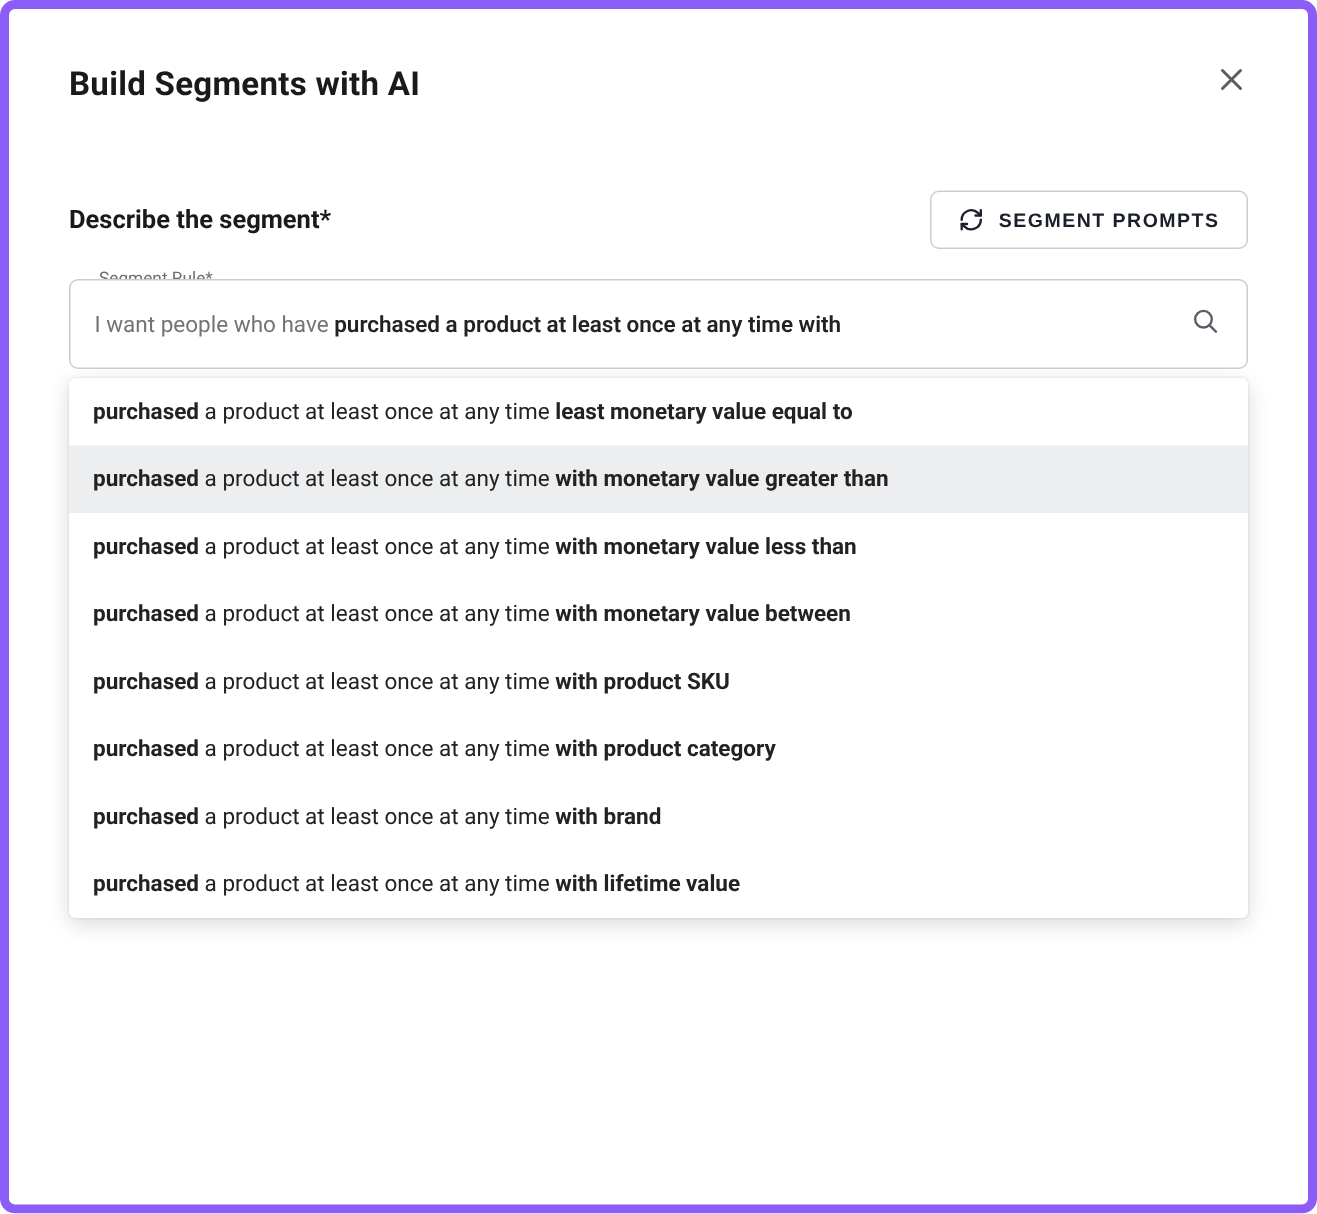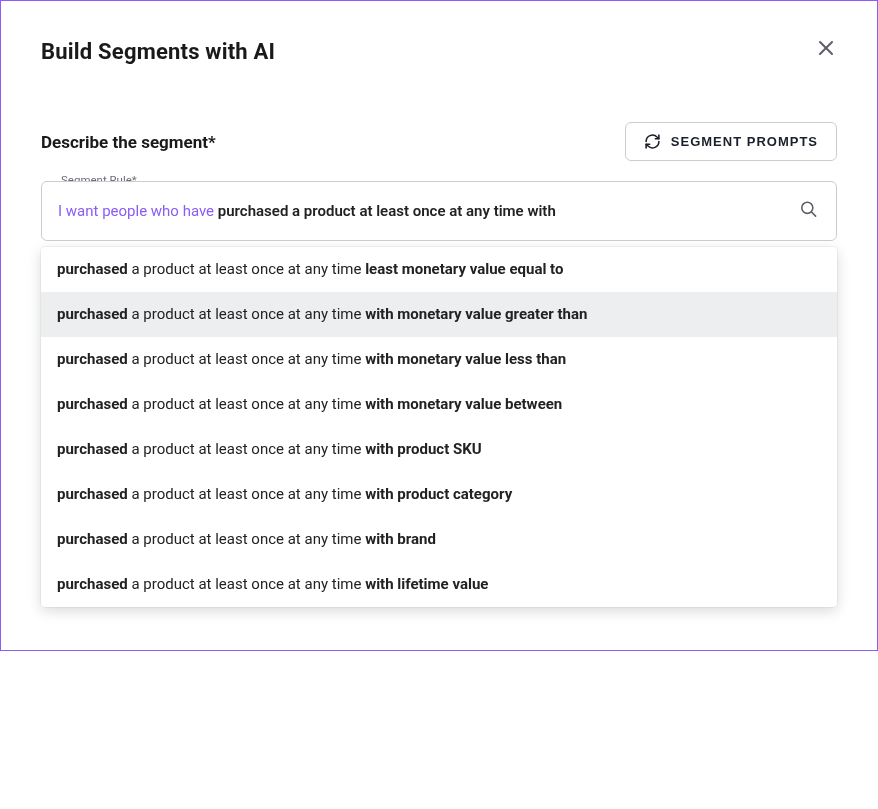--- a/index.html
+++ b/index.html
@@ -5,24 +5,24 @@
   * { box-sizing: border-box; margin: 0; padding: 0; }
   body {
     font-family: -apple-system, BlinkMacSystemFont, "Segoe UI", Roboto, "Helvetica Neue", Arial, sans-serif;
     background: #fff;
     width: 878px;
     height: 809px;
     overflow: hidden;
   }
   .modal {
     width: 878px;
-    height: 651px;
+    height: 809px;
     background: #fff;
-    border: 1px solid #8b5cf6;
-    border-radius: 0;
+    border: 6px solid #8b5cf6;
+    border-radius: 10px;
     padding: 38px 40px 40px 40px;
     position: relative;
   }
   .header-row {
     display: flex;
     justify-content: space-between;
     align-items: flex-start;
   }
   .title {
     font-size: 22px;
@@ -100,21 +100,21 @@
   }
   .rule-input {
     width: 100%;
     border: 1px solid #c9cdd2;
     border-radius: 6px;
     padding: 20px 48px 20px 16px;
     font-size: 15px;
     background: #fff;
     position: relative;
   }
-  .rule-text-prefix { color: #8b5cf6; }
+  .rule-text-prefix { color: #737373; }
   .rule-text-bold { color: #222; font-weight: 600; }
   .search-icon {
     position: absolute;
     right: 18px;
     top: 50%;
     transform: translateY(-50%);
     color: #5a5f66;
   }
   .dropdown {
     margin-top: 6px;

